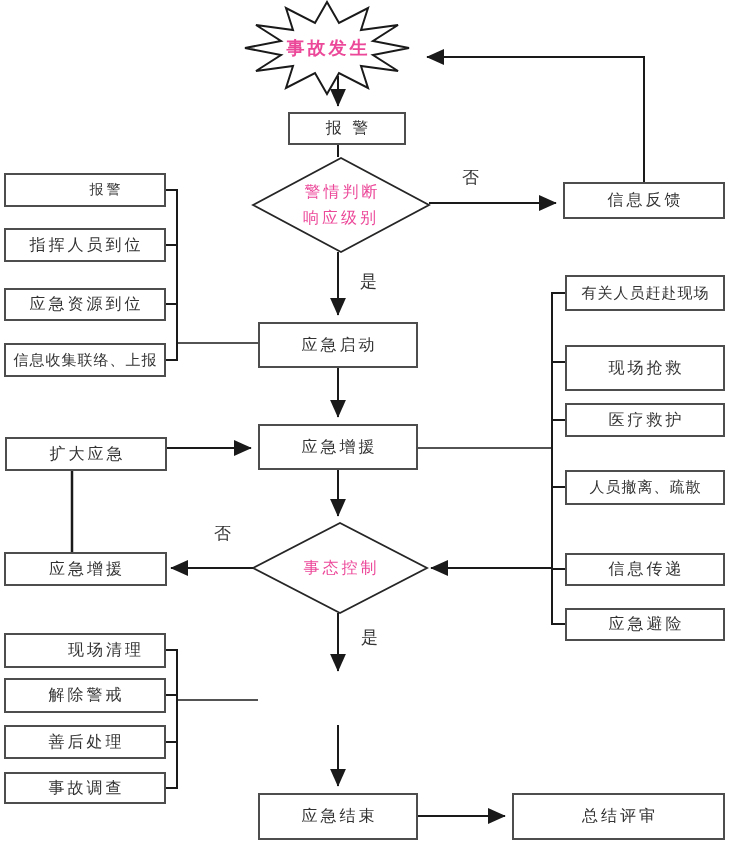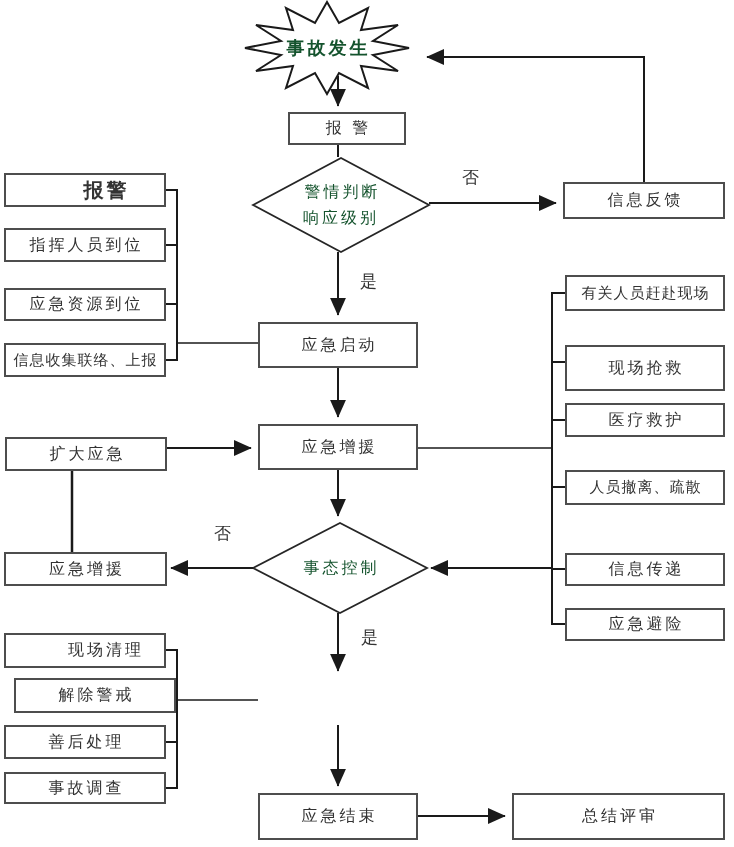--- a/index.html
+++ b/index.html
@@ -21,28 +21,28 @@
     display: flex;
     align-items: center;
     justify-content: center;
     font-size: 16px;
     letter-spacing: 3px;
     color: #333333;
     text-indent: 3px;
     white-space: nowrap;
   }
   .box.tight { letter-spacing: 1px; font-size: 15px; text-indent: 1px; }
-  .box.bold { font-weight: bold; font-size: 20px; padding-left: 40px; }
+  .box.bold { font-weight: normal; font-size: 14px; padding-left: 40px; }
   .freelabel {
     position: absolute;
     display: flex;
     align-items: center;
     justify-content: center;
     text-align: center;
-    color: #14532d;
+    color: #ec4899;
     font-size: 16px;
     letter-spacing: 3px;
     text-indent: 3px;
     white-space: pre-line;
     line-height: 1.6;
     font-family: Liberation Serif, serif;
   }
   .freelabel.bold { font-weight: bold; font-size: 18px; }
   .elabel {
     position: absolute;
@@ -116,20 +116,20 @@
   <div class="box" style="left:4px; top:552px; width:163px; height:34px;">应急增援</div>
 
   <div class="box tight" style="left:565px; top:275px; width:160px; height:36px;">有关人员赶赴现场</div>
   <div class="box" style="left:565px; top:345px; width:160px; height:46px;">现场抢救</div>
   <div class="box" style="left:565px; top:403px; width:160px; height:34px;">医疗救护</div>
   <div class="box tight" style="left:565px; top:470px; width:160px; height:35px;">人员撤离、疏散</div>
   <div class="box" style="left:565px; top:553px; width:160px; height:33px;">信息传递</div>
   <div class="box" style="left:565px; top:608px; width:160px; height:33px;">应急避险</div>
 
   <div class="box" style="left:4px; top:633px; width:162px; height:35px;padding-left:39px;">现场清理</div>
-  <div class="box" style="left:4px; top:678px; width:162px; height:35px;margin-left:10px;">解除警戒</div>
+  <div class="box" style="left:4px; top:678px; width:162px; height:35px;">解除警戒</div>
   <div class="box" style="left:4px; top:725px; width:162px; height:34px;">善后处理</div>
   <div class="box" style="left:4px; top:772px; width:162px; height:32px;">事故调查</div>
 
   <div class="box" style="left:258px; top:793px; width:160px; height:47px;">应急结束</div>
   <div class="box" style="left:512px; top:793px; width:213px; height:47px;">总结评审</div>
 
 </div>
 
 </body></html>

